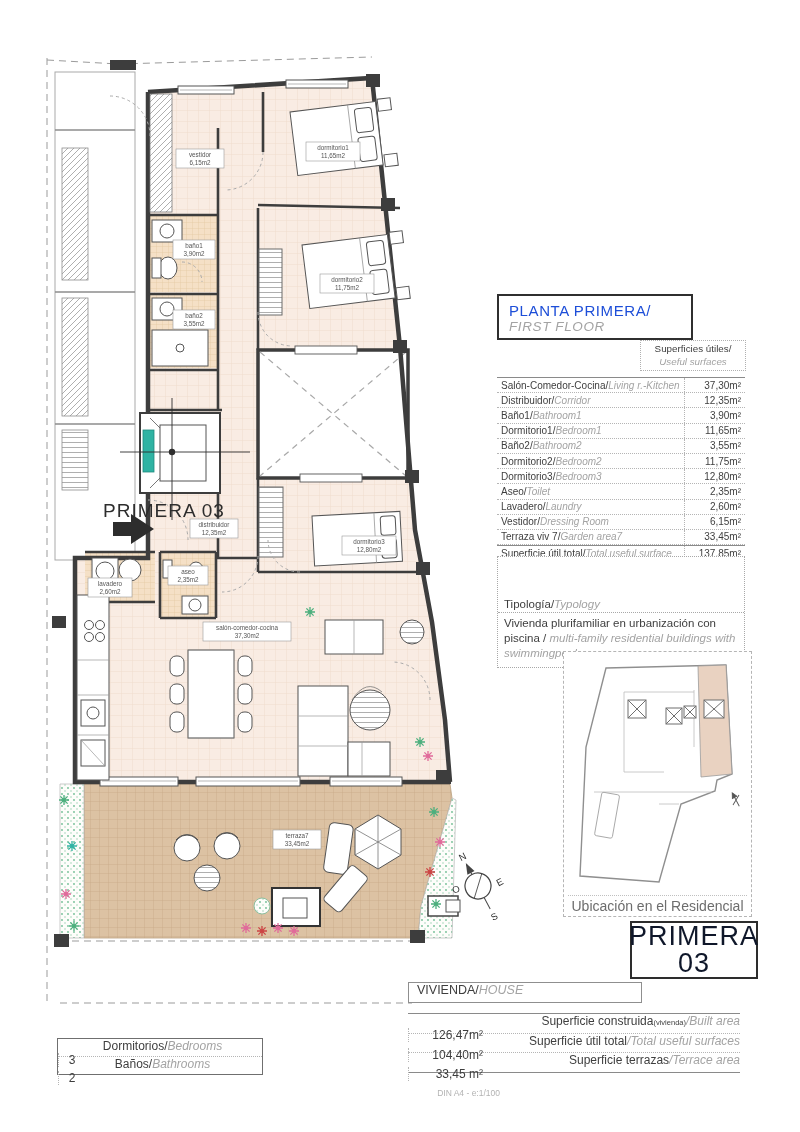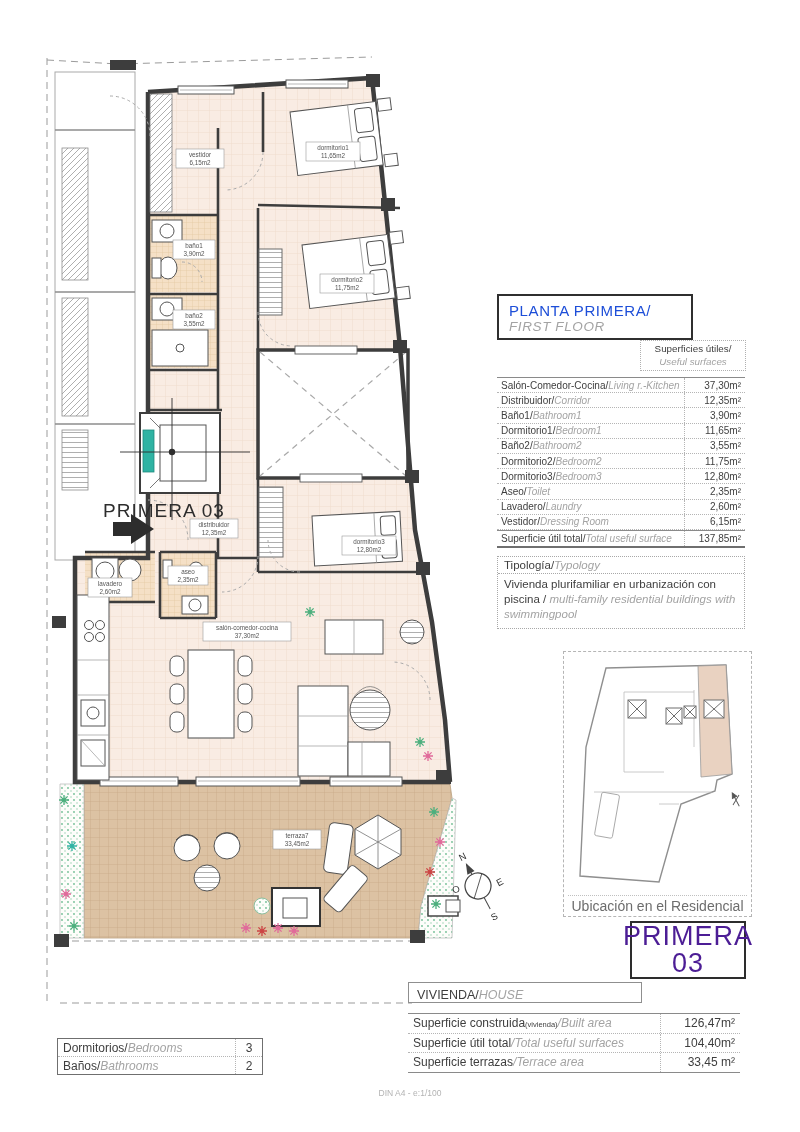--- a/index.html
+++ b/index.html
@@ -24,57 +24,57 @@
       border-bottom:2px solid #6f6f6f;font-size:10px;background:#fff;}
   #surf-table .row{display:flex;align-items:center;height:14.2px;border-bottom:1px dotted #b5b5b5;}
   #surf-table .row:last-child{border-bottom:none;border-top:1px solid #8a8a8a;height:15px;}
   #surf-table .lbl{flex:1;padding-left:4px;white-space:nowrap;overflow:hidden;}
   #surf-table .val{width:56px;text-align:right;padding-right:4px;border-left:1px dotted #b5b5b5;
       align-self:stretch;display:flex;align-items:center;justify-content:flex-end;}
 
   
   #typ-box{left:497px;top:556px;width:248px;border:1px dotted #a8a8a8;background:#fff;
       box-sizing:border-box;}
-  #typ-box .hd{border-bottom:1px dotted #a8a8a8;padding:2px 6px;font-size:11.5px;}
+  #typ-box .hd{border-bottom:1px dotted #a8a8a8;padding:2px 6px;font-size:11.5px;margin-top:39px;}
   #typ-box .bd{padding:3px 6px 6px 6px;font-size:11.5px;line-height:1.3;}
 
   
   #loc-box{left:563px;top:651px;width:189px;height:266px;border:1px dashed #b5b5b5;
       box-sizing:border-box;background:#fff;}
   #loc-caption{position:absolute;left:4px;right:4px;bottom:2px;border-top:1px dotted #c0c0c0;
       text-align:center;font-size:14px;color:#6d6d6d;padding-top:2px;}
 
   
-  #badge{left:630px;top:921px;width:116px;height:58px;border:2.5px solid #2d2d2d;
+  #badge{left:630px;top:921px;width:128px;height:58px;border:2.5px solid #2d2d2d;
       box-sizing:border-box;display:flex;flex-direction:column;align-items:center;justify-content:flex-start;
-      font-size:27px;color:#4c1d95;line-height:1.0;letter-spacing:1px;background:#fff;}
+      font-size:27px;color:#0f172a;line-height:1.0;letter-spacing:1px;background:#fff;}
 
   
   #viv-box{left:408px;top:982px;width:234px;height:21px;border:1px solid #8f8f8f;
-      box-sizing:border-box;display:flex;align-items:flex-end;padding-left:8px;font-size:12.5px;background:#fff;}
+      box-sizing:border-box;display:flex;align-items:flex-start;padding-left:8px;font-size:12.5px;background:#fff;}
 
   
   #tot-table{left:408px;top:1013px;width:332px;border-top:1px solid #8a8a8a;
       border-bottom:1px solid #8a8a8a;font-size:12px;background:#fff;}
-  #tot-table .row{display:flex;align-items:center;height:18.6px;border-bottom:1px dotted #b5b5b5;}
+  #tot-table .row{display:flex;align-items:flex-end;height:18.6px;border-bottom:1px dotted #b5b5b5;flex-direction:column;}
   #tot-table .row:last-child{border-bottom:none;}
   #tot-table .lbl{flex:1;padding-left:5px;white-space:nowrap;}
   #tot-table .val{width:74px;text-align:right;padding-right:5px;border-left:1px dotted #b5b5b5;
       align-self:stretch;display:flex;align-items:center;justify-content:flex-end;}
   .sub-small{font-size:7.5px;}
 
   
   #cnt-table{left:57px;top:1038px;width:204px;border:1px solid #6f6f6f;font-size:12px;background:#fff;}
-  #cnt-table .row{display:flex;align-items:center;height:17px;border-bottom:1px dotted #b5b5b5;}
+  #cnt-table .row{display:flex;align-items:center;height:17px;border-bottom:1px dotted #b5b5b5;flex-direction:column;}
   #cnt-table .row:last-child{border-bottom:none;}
   #cnt-table .lbl{flex:1;padding-left:5px;}
   #cnt-table .val{width:26px;text-align:center;border-left:1px dotted #b5b5b5;align-self:stretch;
       display:flex;align-items:center;justify-content:center;}
 
-  #footer{left:320px;top:1088px;width:180px;text-align:center;font-size:8.5px;color:#b3b3b3;}
+  #footer{left:320px;top:1088px;width:180px;text-align:right;font-size:8.5px;color:#b3b3b3;}
 
   svg text{font-family:"Liberation Sans", sans-serif;}
 </style>
 </head>
 <body>
 
 <div id="page">
 
   <svg class="abs" style="left:0;top:0" width="800" height="1132" viewBox="0 0 800 1132">
     <defs>
@@ -452,20 +452,24 @@
       </div>
     <div class="row">
         <span class="lbl"><span class="t-dark">Lavadero/</span><span class="t-gray">Laundry</span></span>
         <span class="val t-dark">2,60m²</span>
       </div>
     <div class="row">
         <span class="lbl"><span class="t-dark">Vestidor/</span><span class="t-gray">Dressing Room</span></span>
         <span class="val t-dark">6,15m²</span>
       </div>
     <div class="row">
+        <span class="lbl"><span class="t-dark">Terraza viv 7/</span><span class="t-gray">Garden area7</span></span>
+        <span class="val t-dark">33,45m²</span>
+      </div>
+    <div class="row">
         <span class="lbl"><span class="t-dark">Superficie útil total/</span><span class="t-gray">Total useful surface</span></span>
         <span class="val t-dark">137,85m²</span>
       </div>
   </div>
 
   <div id="typ-box" class="abs">
     <div class="hd"><span class="t-dark">Tipología/</span><span class="t-gray">Typology</span></div>
     <div class="bd"><span class="t-dark">Vivienda plurifamiliar en urbanización con piscina</span><span class="t-dark"> / </span><span class="t-gray">multi-family residential buildings with swimmingpool</span></div>
   </div>
 

